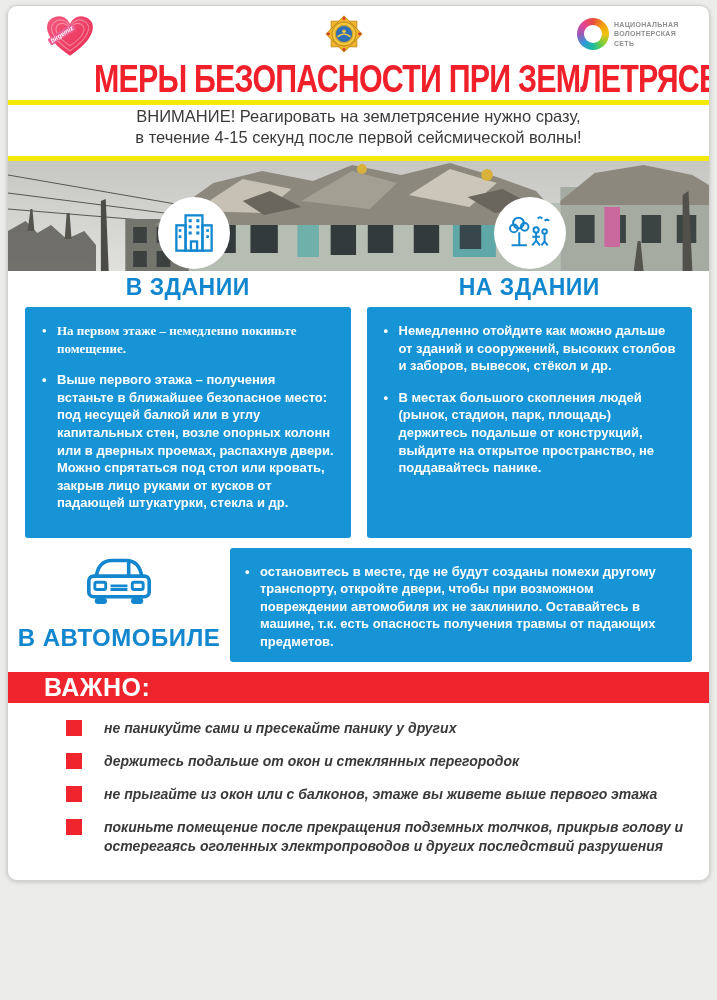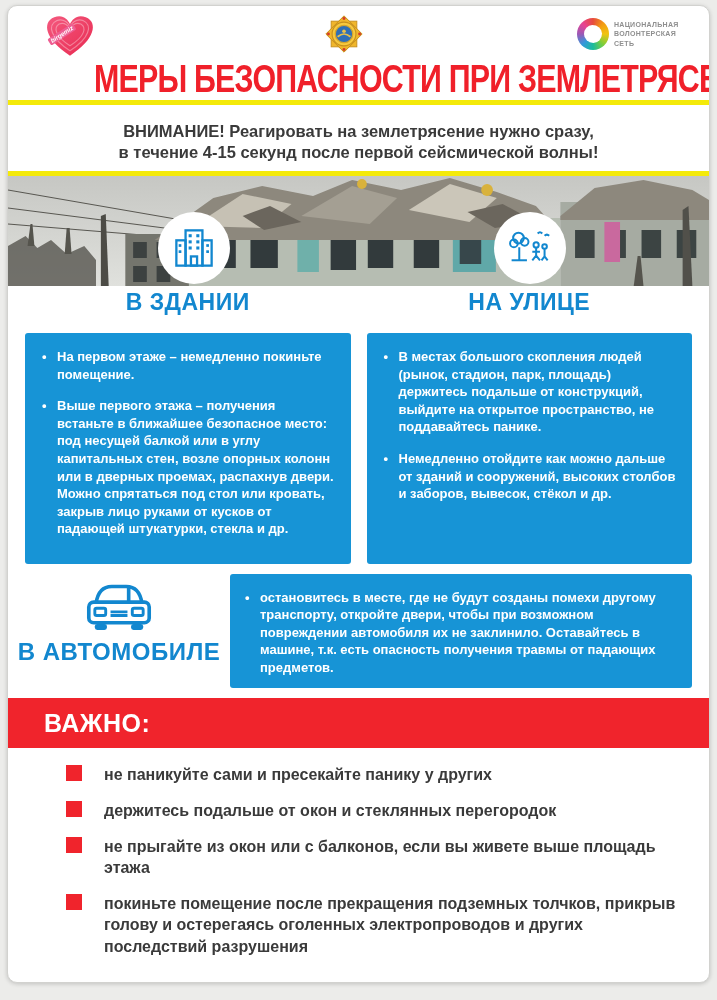--- a/index.html
+++ b/index.html
@@ -17,49 +17,49 @@
   .net-ring { width:32px; height:32px; border-radius:50%; flex:0 0 auto;
     background:conic-gradient(#e74c3c,#f39c12,#f1c40f,#7dce3a,#1abc9c,#3498db,#9b59b6,#e84393,#e74c3c);
     display:flex; align-items:center; justify-content:center; }
   .net-ring span { width:18px; height:18px; background:#fff; border-radius:46% 54% 48% 52%/50% 47% 53% 50%; }
   .net-text { font-size:7px; font-weight:bold; color:#8f8f8f; line-height:1.3; letter-spacing:.3px; }
   
   .title { text-align:center; height:42px; line-height:42px; overflow:hidden; white-space:nowrap; }
   .title span { display:inline-block; font-weight:bold; font-size:38px; letter-spacing:-1px;
     color:#f0202a; transform:scaleX(.8); transform-origin:50% 50%; }
   .yline { height:5px; background:#f4ea0a; }
-  .attention { padding:16px 10px 8px; text-align:center; font-weight:bold; font-size:16.5px; color:#3a3a3a; line-height:1.28; }
+  .attention { padding:1px 10px 8px; text-align:center; font-weight:normal; font-size:16.5px; color:#3a3a3a; line-height:1.28; }
   
   .photo { position:relative; height:110px; }
   .photo svg.scene { display:block; width:100%; height:110px; }
   .circle-badge { position:absolute; bottom:2px; width:72px; height:72px; background:#fff; border-radius:50%;
     display:flex; align-items:center; justify-content:center; }
   .circle-badge.left { left:calc(26.5% - 36px); }
   .circle-badge.right { left:calc(74.5% - 36px); }
   
   .cols { display:flex; gap:16px; padding:0 17px; }
   .col { flex:1; }
-  .col-head { text-align:center; font-weight:bold; font-size:23px; color:#1287cf; padding:3px 0 17px; letter-spacing:.5px; }
+  .col-head { text-align:center; font-weight:bold; font-size:23px; color:#1287cf; padding:3px 0 6px; letter-spacing:.5px; }
   .bluebox { background:#1794d6; color:#fff; border-radius:3px; padding:15px 16px 12px 10px; }
   .bluebox ul { list-style:none; }
   .bluebox li { position:relative; padding-left:22px; font-weight:bold; font-size:13px; line-height:1.35; margin-bottom:14px; }
   .bluebox li::before { content:"•"; position:absolute; left:7px; top:0; font-size:13px; }
   .box-building { min-height:203px; }
   .box-street  { min-height:212px; }
   
   .car-row { display:flex; margin:10px 0 0; padding-right:17px; }
-  .car-left { width:222px; display:flex; flex-direction:column; align-items:center; padding-top:4px; }
+  .car-left { width:222px; display:flex; flex-direction:column; align-items:center; padding-top:4px;gap:12px; }
   .car-left .col-head { padding:2px 0 0; font-size:24px; }
   .car-box { flex:1; min-height:88px;padding-left:8px; }
   .car-box li { margin-bottom:0; }
   
-  .imp-band { margin-top:10px; background:#f0242c; height:50px; display:flex; align-items:center; padding-left:36px; }
+  .imp-band { margin-top:10px; background:#f0242c; height:31px; display:flex; align-items:center; padding-left:36px; }
   .imp-band span { color:#fff; font-weight:bold; font-size:25px; letter-spacing:.5px; }
   .imp-list { list-style:none; padding:16px 24px 10px 58px; }
-  .imp-list li { position:relative; padding-left:38px; font-weight:bold; font-size:16px; color:#3a3a3a; line-height:1.35; margin-bottom:14px; }
+  .imp-list li { position:relative; padding-left:38px; font-weight:bold; font-size:14px; color:#3a3a3a; line-height:1.35; margin-bottom:14px;font-style:italic; }
   .imp-list li::before { content:""; position:absolute; left:0; top:1px; width:16px; height:16px; background:#f0242c; }
 </style>
 </head>
 <body>
 
 <div class="card">
 
   <div class="hdr">
     <svg class="logo-heart" viewBox="0 0 80 60">
       <defs>
@@ -211,33 +211,33 @@
           <circle cx="49" cy="28" r="3"></circle>
             <path d="M49,31 L49,41 M45,46 L49,41 L53,46"></path>
           <path d="M40,11 q3,-3 6,0 M49,14 q3,-3 6,0"></path>
         </g>
       </svg>
     </div>
   </div>
 
   <div class="cols">
     <div class="col col-head">В ЗДАНИИ</div>
-    <div class="col col-head">НА УЛИЦЕ</div>
+    <div class="col col-head">НА ЗДАНИИ</div>
   </div>
   <div class="cols">
     <div class="col bluebox box-building">
       <ul>
-        <li style="">На первом этаже – немедленно покиньте помещение.</li>
+        <li style="font-family:Liberation Serif, serif;">На первом этаже – немедленно покиньте помещение.</li>
         <li>Выше первого этажа – получения встаньте в ближайшее безопасное место: под несущей балкой или в углу капитальных стен, возле опорных колонн или в дверных проемах, распахнув двери. Можно спрятаться под стол или кровать, закрыв лицо руками от кусков от падающей штукатурки, стекла и др.</li>
       </ul>
     </div>
     <div class="col bluebox box-street">
       <ul>
+        <li>Немедленно отойдите как можно дальше от зданий и сооружений, высоких столбов и заборов, вывесок, стёкол и др.</li>
         <li>В местах большого скопления людей (рынок, стадион, парк, площадь) держитесь подальше от конструкций, выйдите на открытое пространство, не поддавайтесь панике.</li>
-        <li>Немедленно отойдите как можно дальше от зданий и сооружений, высоких столбов и заборов, вывесок, стёкол и др.</li>
       </ul>
     </div>
   </div>
 
   <div class="car-row">
     <div class="car-left">
       <svg width="78" height="58" viewBox="0 0 64 48">
         <g fill="none" stroke="#1287cf" stroke-width="3">
           <path d="M13,21 Q15,7 26,7 L38,7 Q49,7 51,21"></path>
           <path d="M40,7 L40,20"></path>
@@ -259,18 +259,18 @@
         </ul>
     </div>
   </div>
 
   <div class="imp-band">
     <span>ВАЖНО:</span>
   </div>
   <ul class="imp-list">
     <li>не паникуйте сами и пресекайте панику у других</li>
     <li>держитесь подальше от окон и стеклянных перегородок</li>
-    <li>не прыгайте из окон или с балконов, если вы живете выше площадь этажа</li>
+    <li>не прыгайте из окон или с балконов, этаже вы живете выше первого этажа</li>
     <li>покиньте помещение после прекращения подземных толчков, прикрыв голову и остерегаясь оголенных электропроводов и других последствий разрушения</li>
 
   </ul>
 
 </div>
 
 </body></html>

